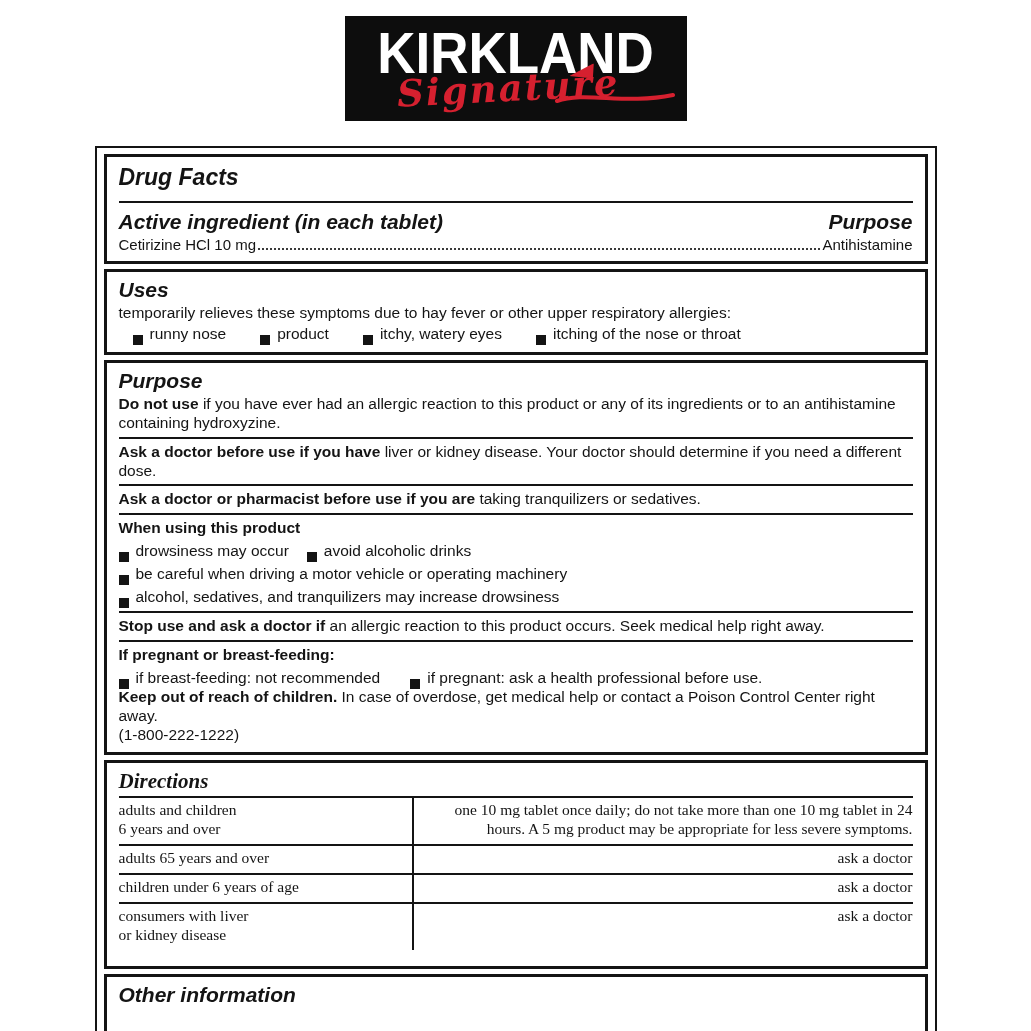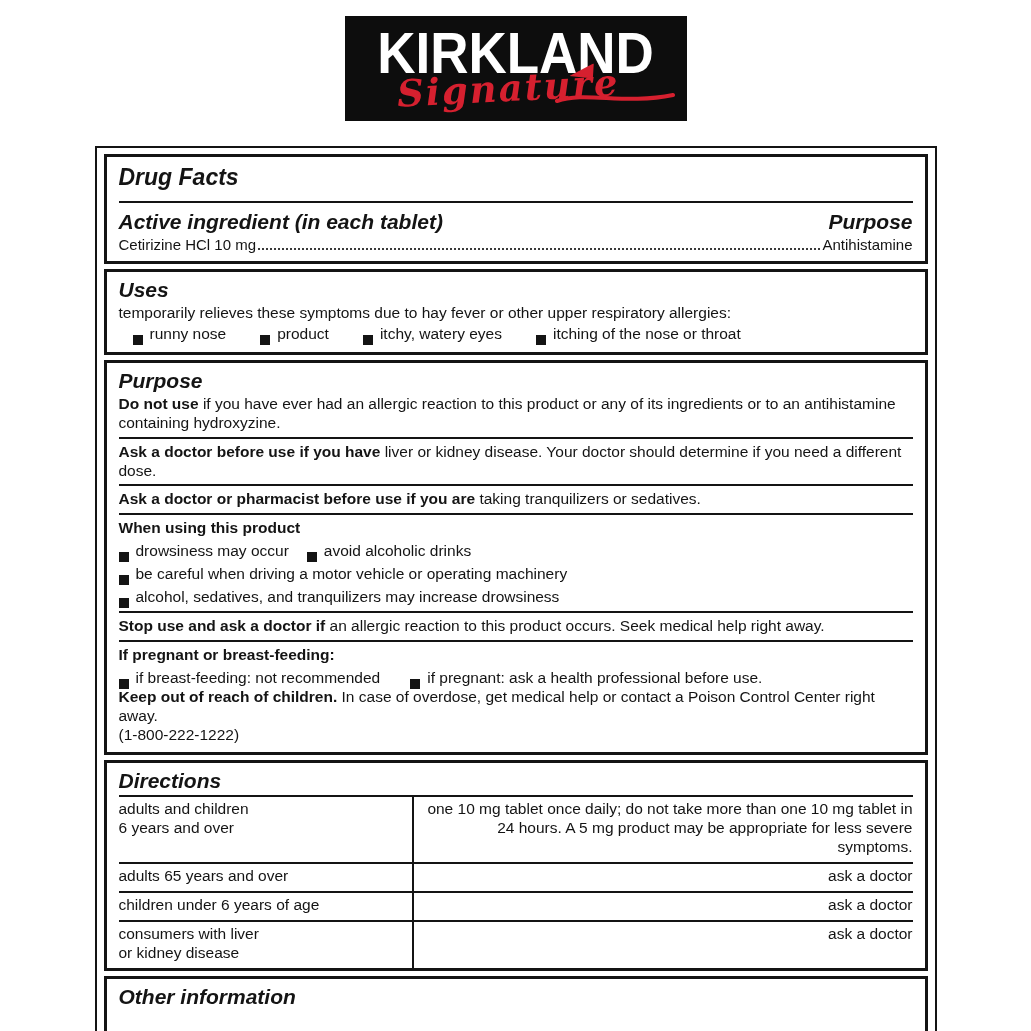--- a/index.html
+++ b/index.html
@@ -205,21 +205,21 @@
           <span class="sq"></span>
           <span>if pregnant: ask a health professional before use.</span>
         </span>
     </div>
     <div class="body-text">
       <b class="lead">Keep out of reach of children.</b><span> In case of overdose, get medical help or contact a Poison Control Center right away.</span>
     </div>
     <div class="body-text">(1-800-222-1222)</div>
   </div>
 
-  <div class="box" style="padding-bottom:0;">
+  <div class="box" style="padding-bottom:16px;font-family:Liberation Serif, serif;">
     <div class="sec-title">Directions</div>
     <div class="dir-table body-text">
       <div class="dir-row">
         <div class="dir-who">
           <div>adults and children</div>
           <div>6 years and over</div>
         </div>
         <div class="dir-what">one 10 mg tablet once daily; do not take more than one 10 mg tablet in 24 hours. A 5 mg product may be appropriate for less severe symptoms.</div>
       </div>
       <div class="dir-row">

